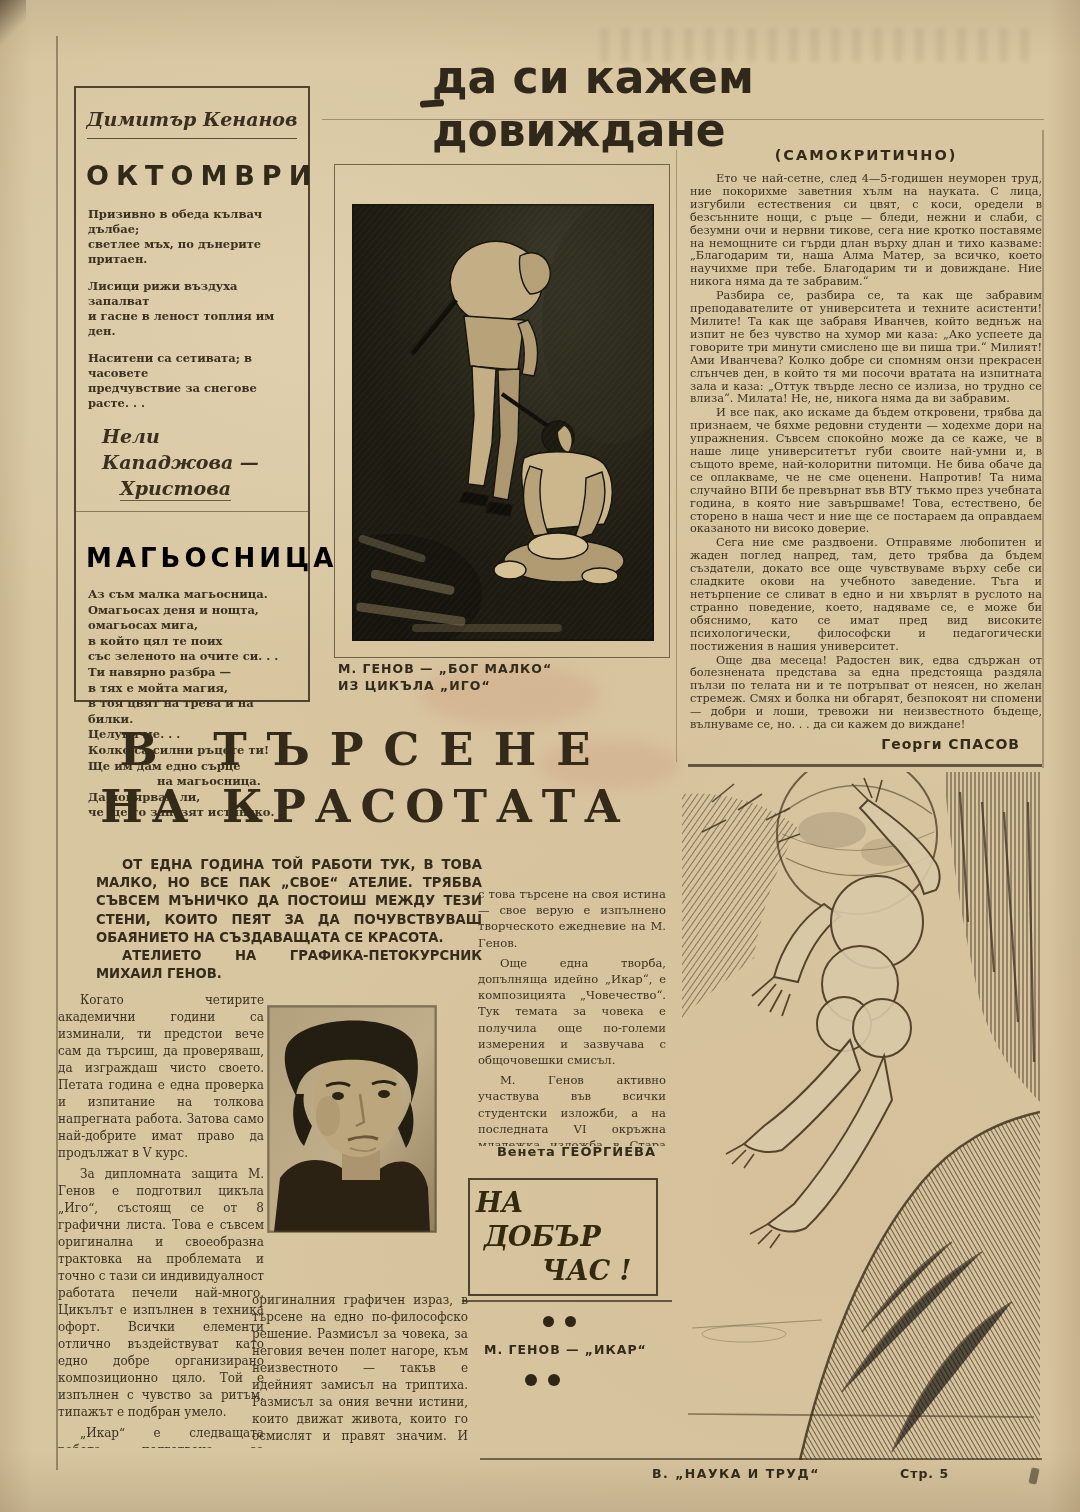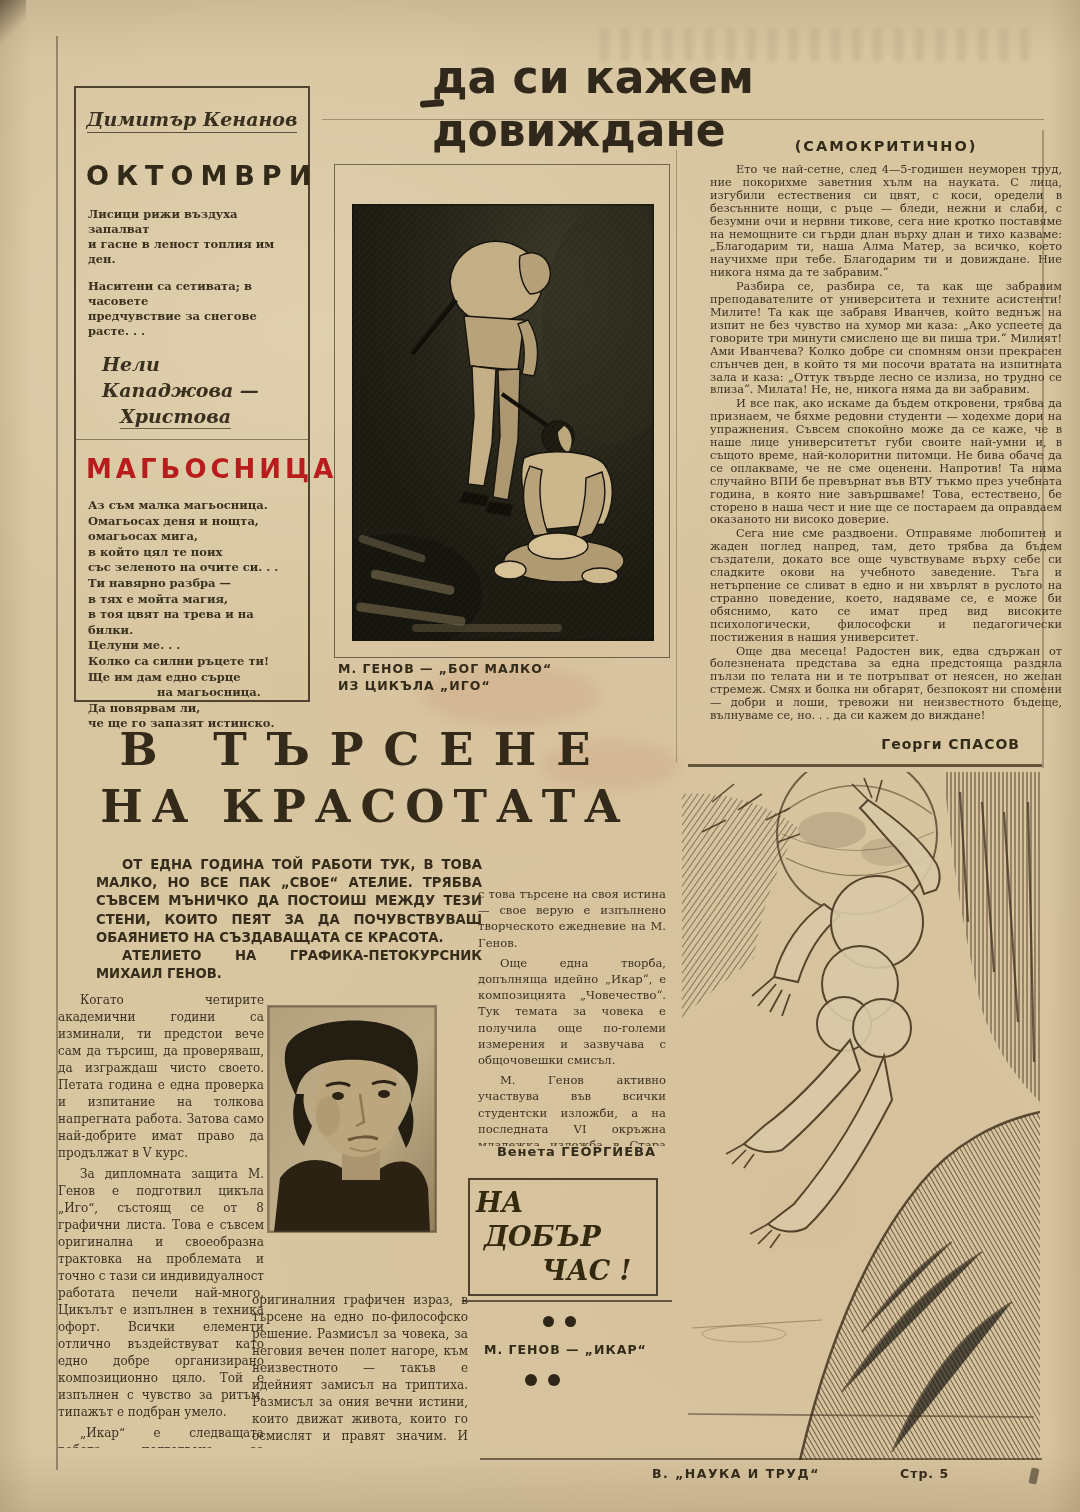--- a/index.html
+++ b/index.html
@@ -29,46 +29,46 @@
   .rule{position:absolute;background:#473a26;z-index:2;}
 
   
   .poem-box{
     position:absolute;left:74px;top:86px;width:236px;height:616px;z-index:3;
     border:2px solid rgba(55,45,28,.85);
     padding:0 10px;box-sizing:border-box;
   }
   .poem-author{font-family:"DejaVu Serif",serif;font-style:italic;font-weight:bold;
     font-size:19px;text-align:center;margin-top:20px;color:#3a3020;}
-  .poem-author .ul{border-bottom:1.5px solid rgba(58,48,32,.8);padding-bottom:2px;}
+  .poem-author .ul{border-bottom:1.5px solid rgba(58,48,32,.8);padding-bottom:8px;}
   .poem-title{font-family:"DejaVu Sans",sans-serif;font-weight:bold;font-size:27px;
     letter-spacing:7px;text-align:center;margin-top:30px;color:#322a18;}
   .stanza{white-space:pre-line;font-size:11.5px;font-weight:bold;line-height:15px;
     margin:0 0 12px 2px;color:#3a311f;}
   .stanzas{margin-top:16px;}
   .poem-author2{font-family:"DejaVu Serif",serif;font-style:italic;font-weight:bold;
     font-size:19px;margin:6px 16px 0 16px;line-height:26px;color:#3a3020;}
   .poem-author2 .l2{margin-left:18px;border-bottom:1.5px solid rgba(58,48,32,.7);padding-bottom:1px;}
   .poem-divider{border-top:1px solid rgba(70,58,38,.55);margin:10px -10px 0 -10px;}
   .poem-title2{font-family:"DejaVu Sans",sans-serif;font-weight:bold;font-size:26px;
-    letter-spacing:4px;text-align:right;margin-top:14px;color:#b91c1c;}
+    letter-spacing:4px;text-align:right;margin-top:31px;color:#000000;}
   .poem2{white-space:pre-line;font-size:11.5px;font-weight:bold;line-height:15.6px;
     margin:14px 0 0 2px;color:#3a311f;}
 
   
   .farewell-headline{
     position:absolute;left:432px;top:52px;width:520px;z-index:3;
     font-family:"DejaVu Sans",sans-serif;font-weight:bold;font-size:44px;
     color:#30281a;letter-spacing:0px;transform:scaleY(1.04);
   }
   .headline-dash{position:absolute;left:420px;top:100px;width:24px;height:7px;background:#30281a;
     border-radius:3px;transform:rotate(-4deg);z-index:3;}
 
   
-  .farewell-col{position:absolute;left:690px;top:138px;width:352px;height:600px;overflow:hidden;z-index:3;margin-left:20px;}
+  .farewell-col{position:absolute;left:690px;top:147px;width:352px;height:600px;overflow:hidden;z-index:3;}
   .kicker{font-family:"DejaVu Sans",sans-serif;font-weight:bold;font-size:14.5px;
     letter-spacing:2px;text-align:center;color:#332b1a;margin-bottom:10px;}
   .farewell-col p{font-size:11.3px;line-height:12.9px;text-align:justify;
     text-indent:26px;margin:0 0 1px 0;color:#3b3221;}
   .farewell-sig{position:absolute;left:690px;top:736px;width:330px;text-align:right;z-index:3;
     font-family:"DejaVu Sans",sans-serif;font-weight:bold;font-size:14px;letter-spacing:1px;color:#332b1a;}
 
   
   .etch-frame{position:absolute;left:334px;top:164px;width:334px;height:492px;z-index:2;
     border:1.5px solid rgba(55,46,28,.65);}
@@ -140,20 +140,22 @@
 <div class="rule" style="left:56px;top:36px;width:2px;height:1434px;opacity:.45;"></div>
 <div class="rule" style="left:322px;top:119px;width:722px;height:1px;opacity:.4;"></div>
 <div class="rule" style="left:676px;top:150px;width:1px;height:612px;opacity:.35;"></div>
 <div class="rule" style="left:1042px;top:130px;width:2px;height:638px;opacity:.35;"></div>
 <div class="rule" style="left:688px;top:764px;width:354px;height:3px;opacity:.8;"></div>
 
 <div class="poem-box">
   <div class="poem-author"><span class="ul">Димитър Кенанов</span></div>
   <div class="poem-title">ОКТОМВРИ</div>
   <div class="stanzas">
+    <p class="stanza">Призивно в обеда кълвач дълбае;
+светлее мъх, по дънерите притаен.</p>
     <p class="stanza">Лисици рижи въздуха запалват
 и гасне в леност топлия им ден.</p>
     <p class="stanza">Наситени са сетивата; в часовете
 предчувствие за снегове расте. . .</p>
   </div>
   <div class="poem-author2">
     <div>Нели Кападжова —</div>
     <div><span class="l2">Христова</span></div>
   </div>
   <div class="poem-divider"></div>

